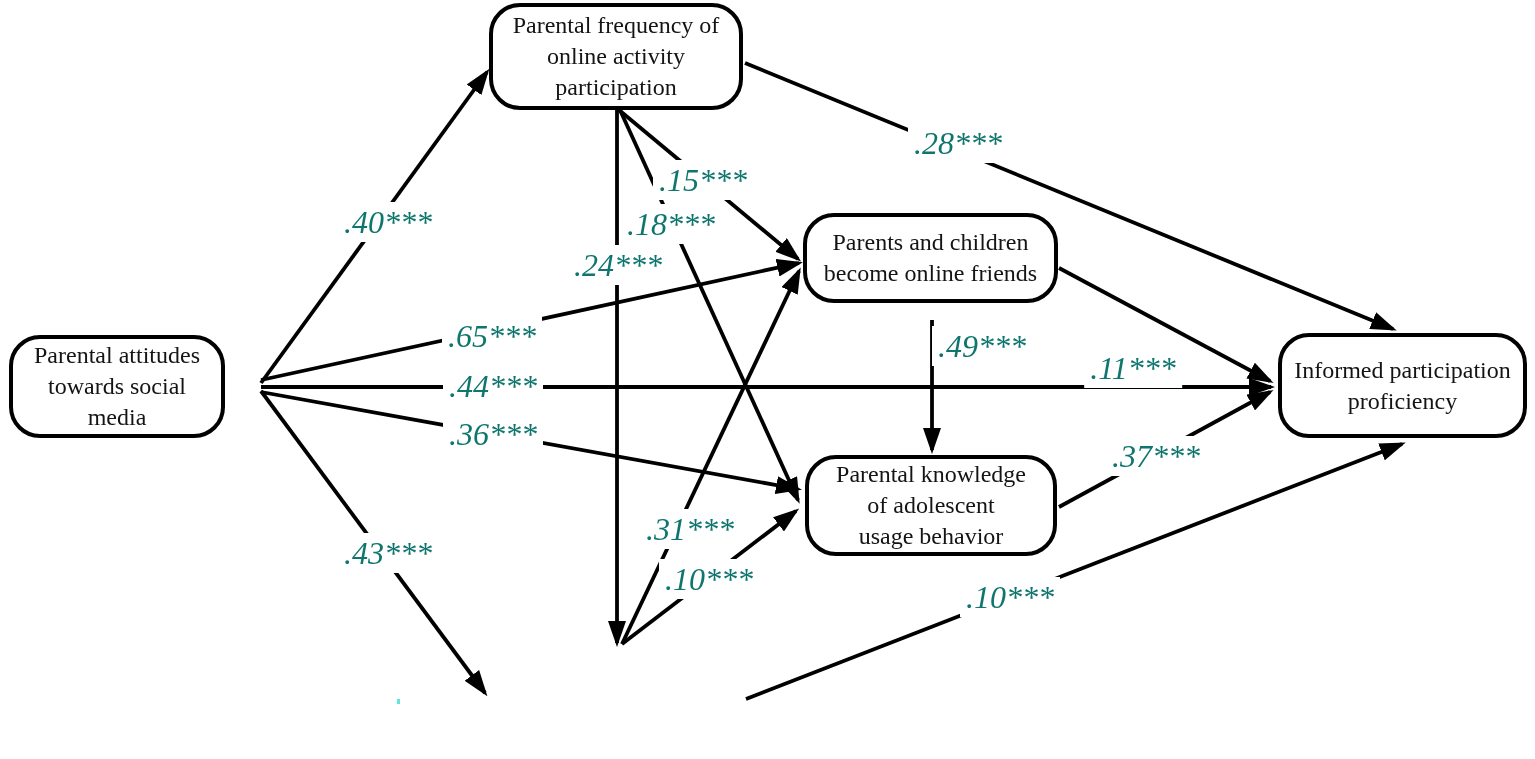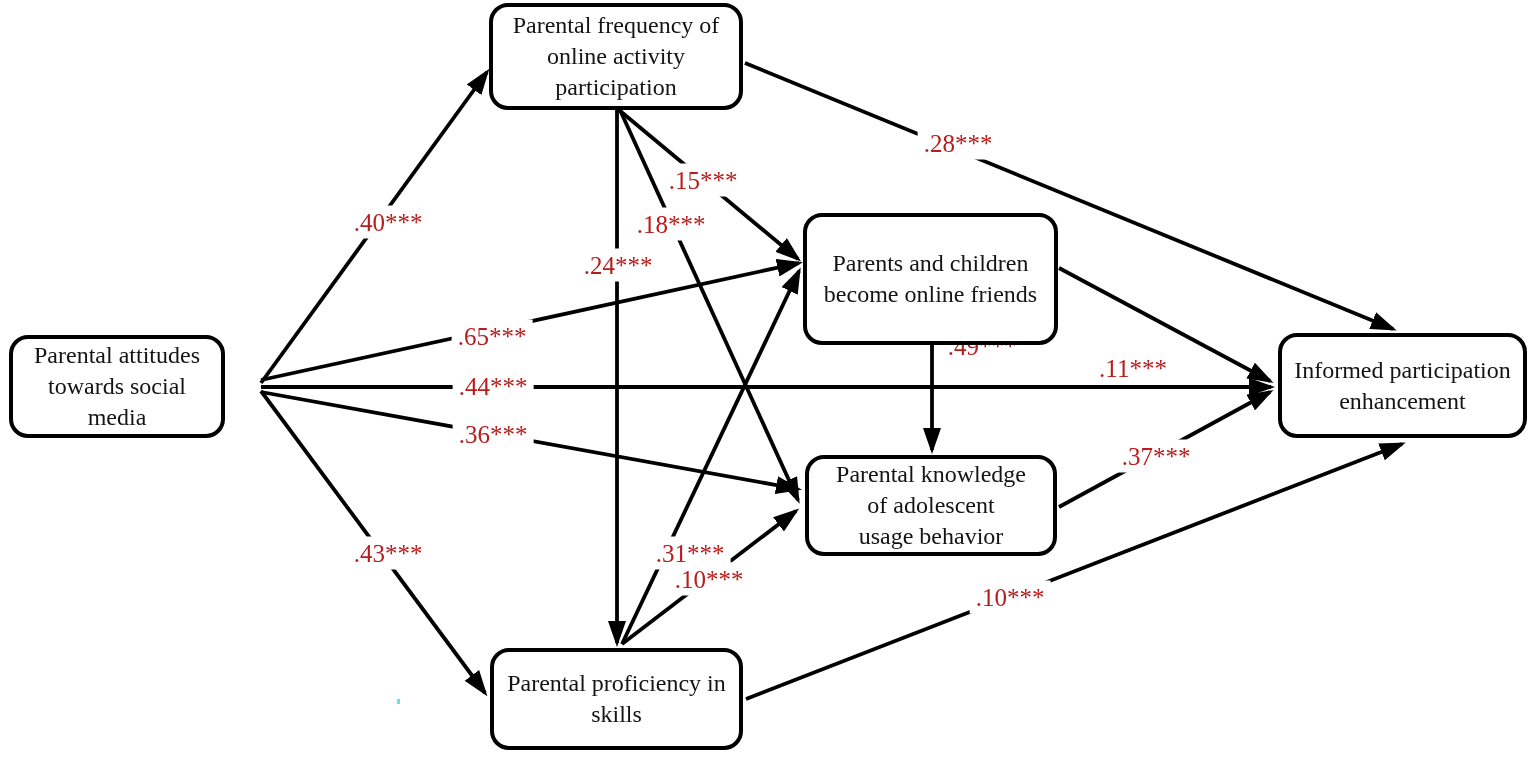--- a/index.html
+++ b/index.html
@@ -22,42 +22,43 @@
   }
   .edges-layer line {
     stroke: #000000;
     stroke-width: 3.8;
   }
   .node {
     position: absolute;
     box-sizing: border-box;
     background: #ffffff;
     border: 4px solid #000000;
-    border-radius: 19px;
+    border-radius: 31px;
     display: flex;
     align-items: center;
     justify-content: center;
     text-align: center;
   }
   .node-label {
     white-space: pre-line;
     font-size: 24px;
     line-height: 1.28;
     color: #141414;
     padding: 0 6px;
   }
   .coef {
     position: absolute;
     transform: translate(-50%, -50%);
     background: #ffffff;
-    color: #b91c1c;
-    font-size: 25px;
+    color: #0f766e;
+    font-size: 32px;
     line-height: 1;
     padding: 4px 6px;
     white-space: nowrap;
+    font-style: italic;
   }
   .artifact-dot {
     position: absolute;
     width: 3px;
     height: 5px;
     background: #5ee6df;
   }
 </style>
 </head>
 <body>
@@ -92,46 +93,42 @@
   <div class="coef" style="left:493px;  top:386px;">.44***</div>
   <div class="coef" style="left:493px;  top:434px;">.36***</div>
   <div class="coef" style="left:388px;  top:553px;">.43***</div>
   <div class="coef" style="left:703px;  top:180px;text-align:right;">.15***</div>
   <div class="coef" style="left:671px;  top:224px;">.18***</div>
   <div class="coef" style="left:618px;  top:265px;">.24***</div>
   <div class="coef" style="left:958px;  top:143px;">.28***</div>
   <div class="coef" style="left:942px;  top:346px;margin-left:40px;">.49***</div>
   <div class="coef" style="left:1133px; top:320px;margin-top:48px;">.11***</div>
   <div class="coef" style="left:1156px; top:456px;">.37***</div>
-  <div class="coef" style="left:690px;  top:529px;margin-top:24px;">.31***</div>
+  <div class="coef" style="left:690px;  top:529px;">.31***</div>
   <div class="coef" style="left:709px;  top:579px;">.10***</div>
   <div class="coef" style="left:1010px; top:597px;">.10***</div>
 
   <div class="node" style="left:9px;    top:335px; width:216px; height:103px;">
     <span class="node-label">Parental attitudes
 towards social media</span>
   </div>
   <div class="node" style="left:489px;  top:3px;   width:254px; height:107px;">
     <span class="node-label">Parental frequency of
 online activity
 participation</span>
   </div>
-  <div class="node" style="left:803px;  top:213px; width:255px; height:132px;">
+  <div class="node" style="left:803px;  top:213px; width:255px; height:90px;">
     <span class="node-label">Parents and children
 become online friends</span>
   </div>
   <div class="node" style="left:805px;  top:455px; width:252px; height:101px;">
     <span class="node-label">Parental knowledge
 of adolescent
 usage behavior</span>
   </div>
-  <div class="node" style="left:490px;  top:648px; width:253px; height:102px;">
-    <span class="node-label">Parental proficiency in
-skills</span>
-  </div>
   <div class="node" style="left:1278px; top:333px; width:249px; height:105px;">
     <span class="node-label">Informed participation
-enhancement</span>
+proficiency</span>
   </div>
 
   <div class="artifact-dot" style="left:397px; top:699px;"></div>
 
 </div>
 
 </body></html>

